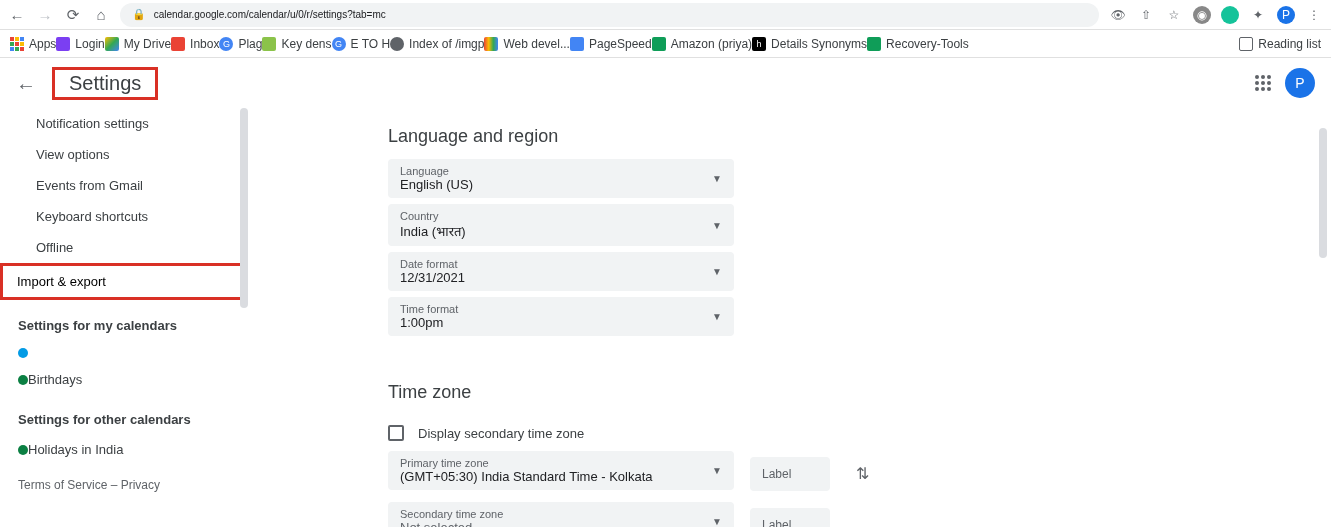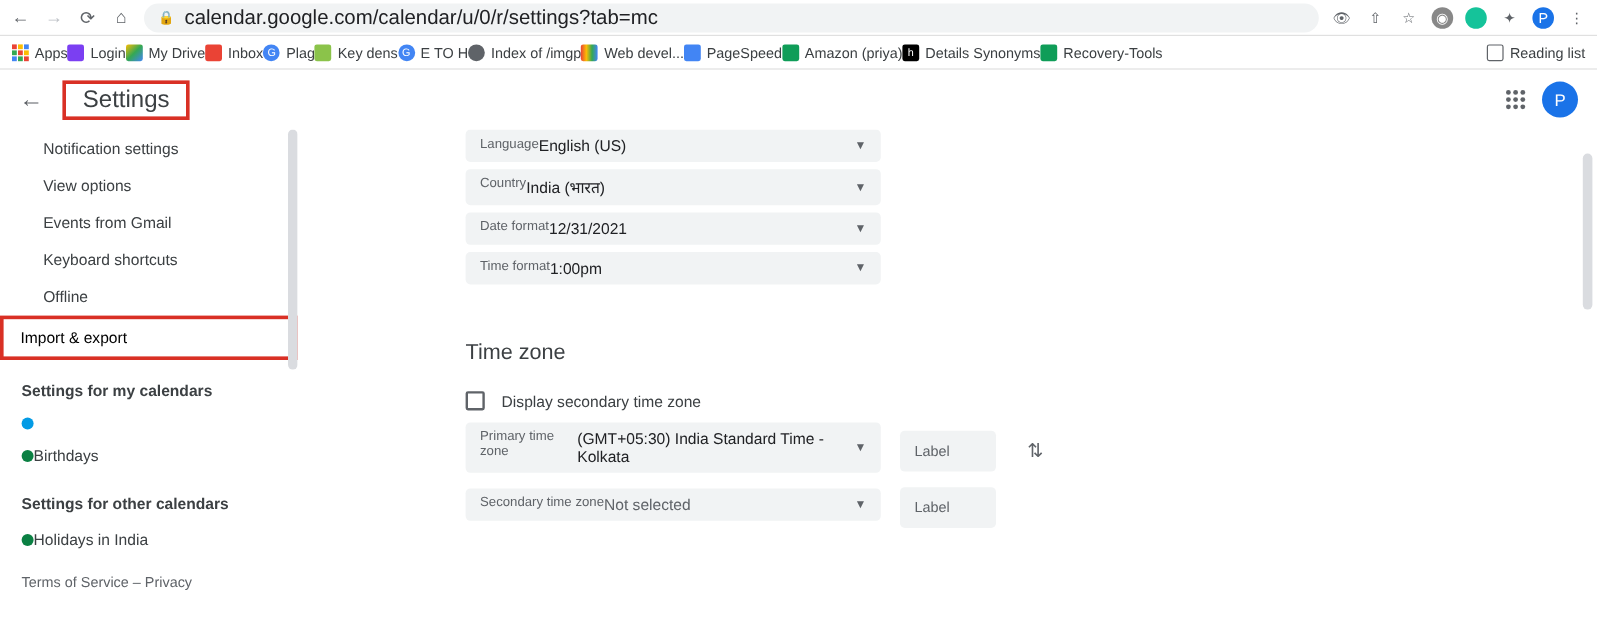--- a/index.html
+++ b/index.html
@@ -1,21 +1,21 @@
 <!DOCTYPE html>
 <html><head>
 <meta charset="utf-8">
 <style>
 * { margin:0; padding:0; box-sizing:border-box; font-family:Arial,sans-serif; }
 body { width:1331px; height:527px; background:#fff; overflow:hidden; position:relative; }
 .browser-bar { height:30px; display:flex; align-items:center; padding:0 8px; gap:10px; border-bottom:1px solid #e0e0e0; }
 .nav-icon { width:18px; height:18px; display:flex; align-items:center; justify-content:center; color:#5f6368; cursor:pointer; font-size:15px; }
 .url-bar { flex:1; display:flex; align-items:center; gap:8px; background:#f1f3f4; border-radius:14px; padding:3px 12px; height:24px; }
 .lock { font-size:11px; color:#5f6368; }
-.url-text { font-size:17px; color:#202124; }
+.url-text { font-size:10px; color:#202124; }
 .ext-icons { display:flex; gap:10px; align-items:center; }
 .ext-icon { width:18px; height:18px; border-radius:50%; display:flex; align-items:center; justify-content:center; font-size:12px; cursor:pointer; }
 .bookmarks-bar { height:28px; display:flex; align-items:center; padding:0 10px; border-bottom:1px solid #e0e0e0; font-size:12px; color:#3c4043; }
 .bm-item { display:flex; align-items:center; gap:5px; cursor:pointer; }
 .bm-icon { width:14px; height:14px; border-radius:2px; display:inline-block; }
 .apps-icon { display:grid; grid-template-columns:repeat(3,4px); grid-template-rows:repeat(3,4px); gap:1px; }
 .apps-icon span { background:#ea4335; }
 .apps-icon span:nth-child(2){background:#fbbc04}.apps-icon span:nth-child(3){background:#4285f4}
 .apps-icon span:nth-child(4){background:#34a853}.apps-icon span:nth-child(5){background:#ea4335}
 .apps-icon span:nth-child(6){background:#fbbc04}.apps-icon span:nth-child(7){background:#4285f4}
@@ -37,21 +37,21 @@
 .chevron { font-size:12px; color:#5f6368; padding-right:30px; }
 .import-export { font-size:13px; padding:8px 4px; margin-left:-14px; padding-left:14px; }
 .section-title { font-size:13px; font-weight:bold; color:#3c4043; padding:18px 4px 8px; }
 .cal-item { display:flex; align-items:center; padding:7px 4px; font-size:13px; color:#3c4043; cursor:pointer; }
 .dot { width:10px; height:10px; border-radius:50%; }
 .footer-links { font-size:12px; color:#5f6368; padding:14px 4px; }
 .main { flex:1; padding:0 40px 0 140px; overflow-y:auto; position:relative; }
 .main-scrollbar { position:absolute; right:4px; top:20px; width:8px; height:130px; background:#dadce0; border-radius:4px; }
 .sec-heading { font-size:18px; color:#3c4043; padding:18px 0 12px; }
 .dropdown { width:346px; background:#f1f3f4; border-radius:4px; padding:6px 12px; margin-bottom:6px; display:flex; justify-content:space-between; align-items:center; cursor:pointer; }
-.dd-content { display:flex; }
+.dd-content { display:flex; flex-direction:column; }
 .dd-label { font-size:11px; color:#5f6368; }
 .dd-value { font-size:13px; color:#202124; }
 .dd-arrow { color:#5f6368; font-size:10px; }
 .checkbox-row { display:flex; align-items:center; gap:14px; padding:10px 0; font-size:13px; color:#3c4043; }
 .checkbox { width:16px; height:16px; border:2px solid #5f6368; border-radius:2px; cursor:pointer; }
 .tz-row { display:flex; gap:16px; align-items:center; margin-bottom:6px; }
 .label-input { width:80px; background:#f1f3f4; border-radius:4px; padding:10px 12px; font-size:12px; color:#5f6368; cursor:text; }
 .swap-icon { color:#5f6368; font-size:16px; cursor:pointer; padding-left:10px; }
 .spacer { flex:1; }
 </style>
@@ -191,20 +191,21 @@
     <div class="section-title">Settings for other calendars</div>
     <div class="cal-item">
         <span class="dot" style="background:#0b8043"></span>
         <span>Holidays in India</span>
       </div>
     <div class="footer-links">Terms of Service – Privacy</div>
   </div>
 
   <div class="main">
     <div class="main-scrollbar"></div>
+    <div class="sec-heading">Language and region</div>
     <div class="dropdown">
       <div class="dd-content">
           <span class="dd-label">Language</span>
           <span class="dd-value">English (US)</span>
         </div>
       <span class="dd-arrow">▼</span>
     </div>
     <div class="dropdown">
       <div class="dd-content">
           <span class="dd-label">Country</span>

